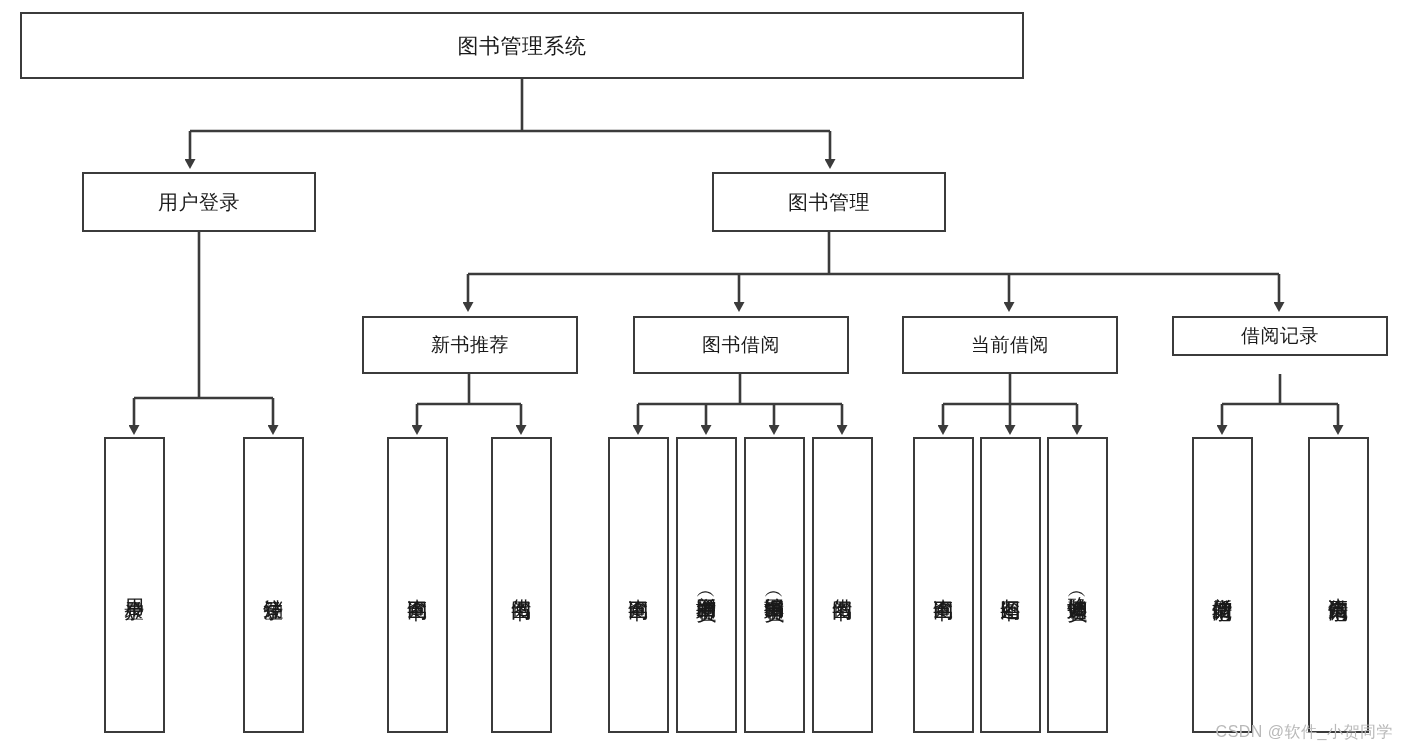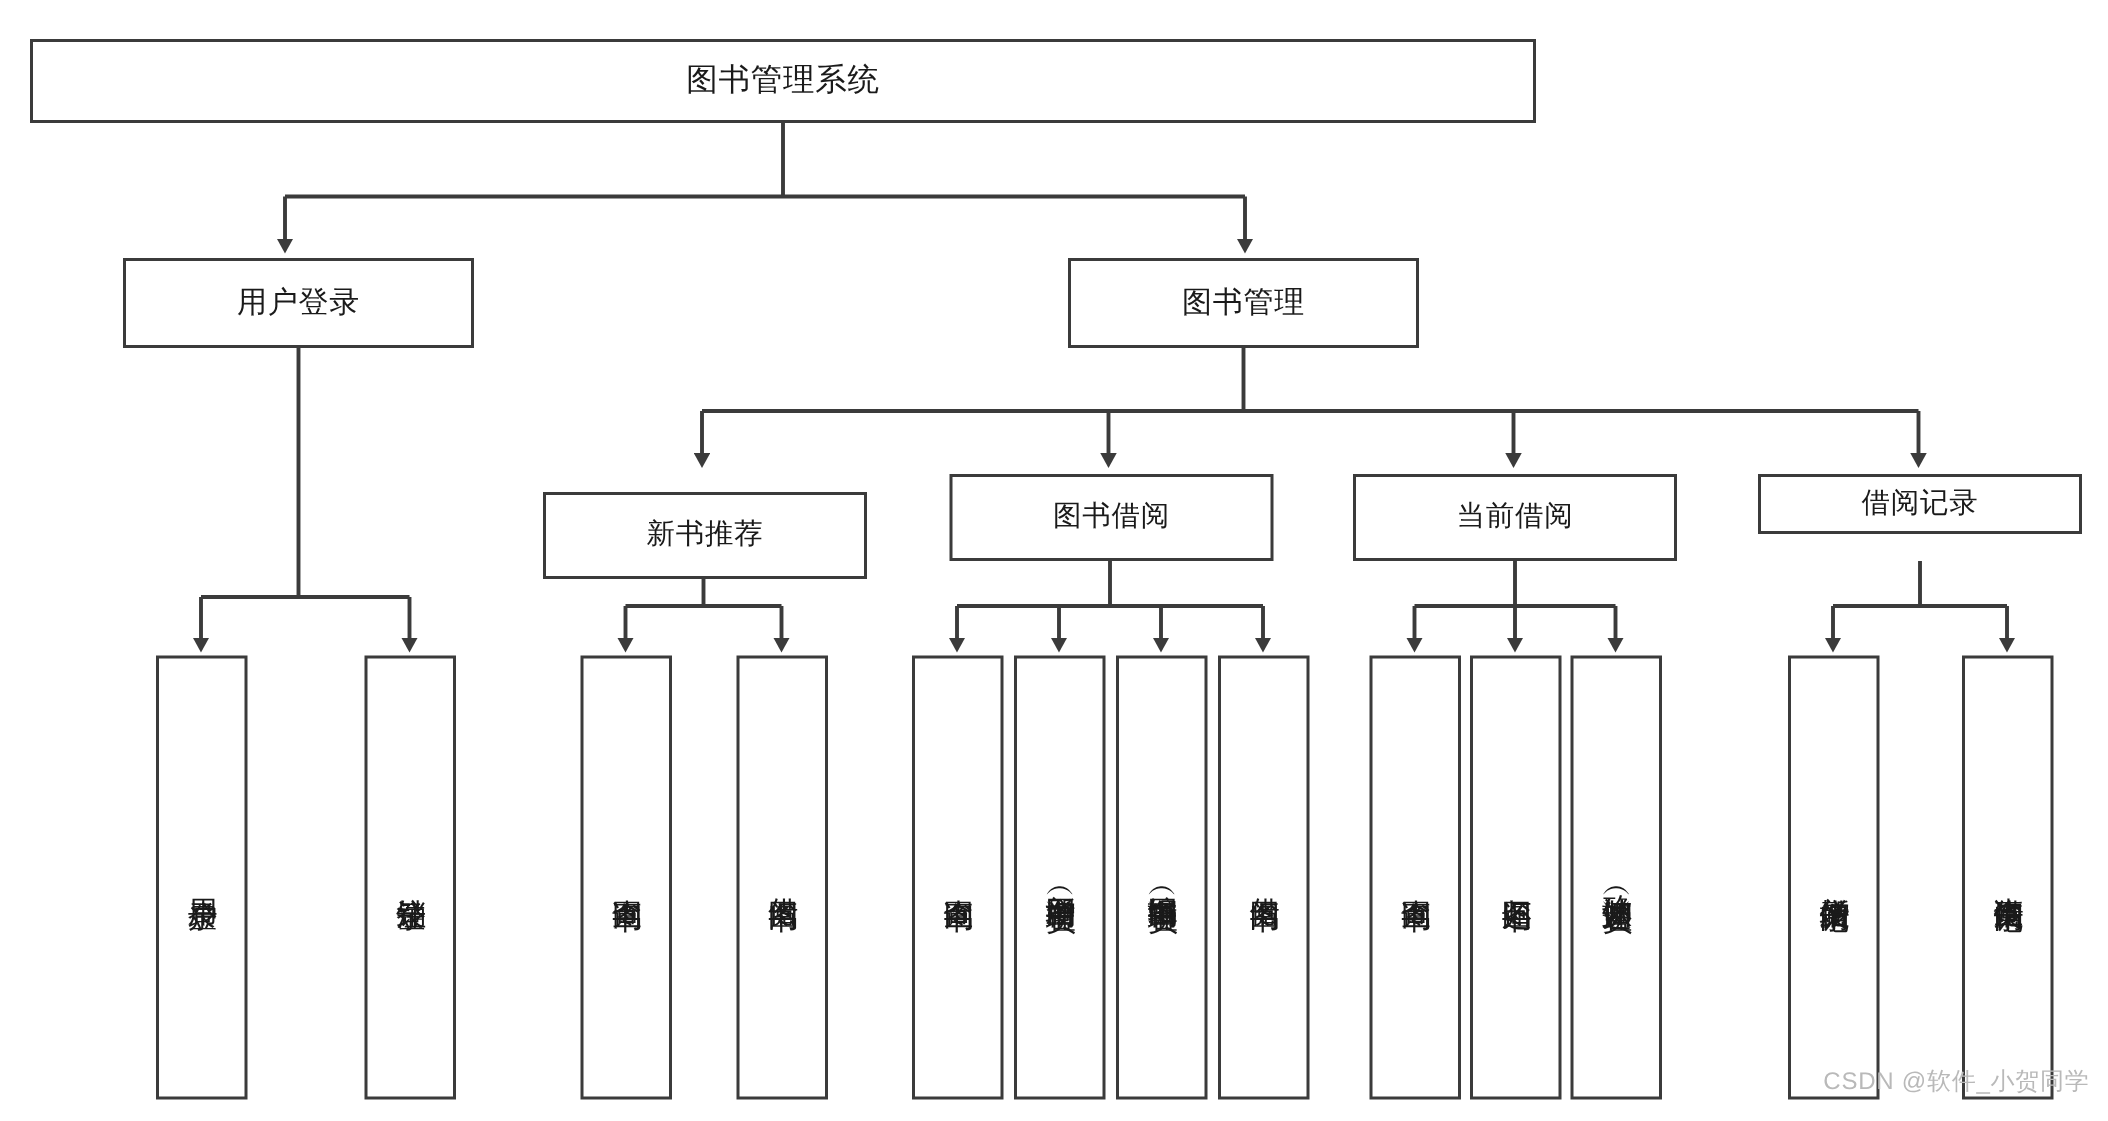--- a/index.html
+++ b/index.html
@@ -51,21 +51,21 @@
   .lvl0 .node-label { font-size: 21px; }
   .lvl1 .node-label { font-size: 20px; }
   .lvl2 .node-label { font-size: 19px; }
   .leaf .node-label {
     font-size: 20px;
     letter-spacing: 1px;
   }
   #watermark {
     position: absolute;
     right: 12px;
-    bottom: 15px;
+    bottom: 4px;
     font-size: 16px;
     color: #b9b9b9;
     white-space: nowrap;
     letter-spacing: 0.5px;
   }
 </style>
 </head>
 <body>
 
 <div id="canvas">
@@ -113,32 +113,32 @@
       <path d="M1010,404 L1010,426" marker-end="url(#arrow)"></path>
       <path d="M1077,404 L1077,426" marker-end="url(#arrow)"></path>
 
       <path d="M1280,374 L1280,404"></path>
       <path d="M1222,404 L1338,404"></path>
       <path d="M1222,404 L1222,426" marker-end="url(#arrow)"></path>
       <path d="M1338,404 L1338,426" marker-end="url(#arrow)"></path>
     </g>
   </svg>
 
-  <div class="node horiz lvl0" style="left:20px; top:12px; width:1004px; height:56px;margin-top:14px;">
+  <div class="node horiz lvl0" style="left:20px; top:12px; width:1004px; height:67px;">
     <span class="node-label">图书管理系统</span>
   </div>
 
   <div class="node horiz lvl1" style="left:82px; top:172px; width:234px; height:60px;">
     <span class="node-label">用户登录</span>
   </div>
   <div class="node horiz lvl1" style="left:712px; top:172px; width:234px; height:60px;">
     <span class="node-label">图书管理</span>
   </div>
 
-  <div class="node horiz lvl2" style="left:362px; top:328px; width:216px; height:58px;">
+  <div class="node horiz lvl2" style="left:362px; top:316px; width:216px; height:58px;">
     <span class="node-label">新书推荐</span>
   </div>
   <div class="node horiz lvl2" style="left:902px; top:316px; width:216px; height:58px;">
     <span class="node-label">当前借阅</span>
   </div>
   <div class="node horiz lvl2" style="left:633px; top:316px; width:216px; height:58px;">
     <span class="node-label">图书借阅</span>
   </div>
   <div class="node horiz lvl2" style="left:1172px; top:316px; width:216px; height:40px;">
     <span class="node-label">借阅记录</span>

